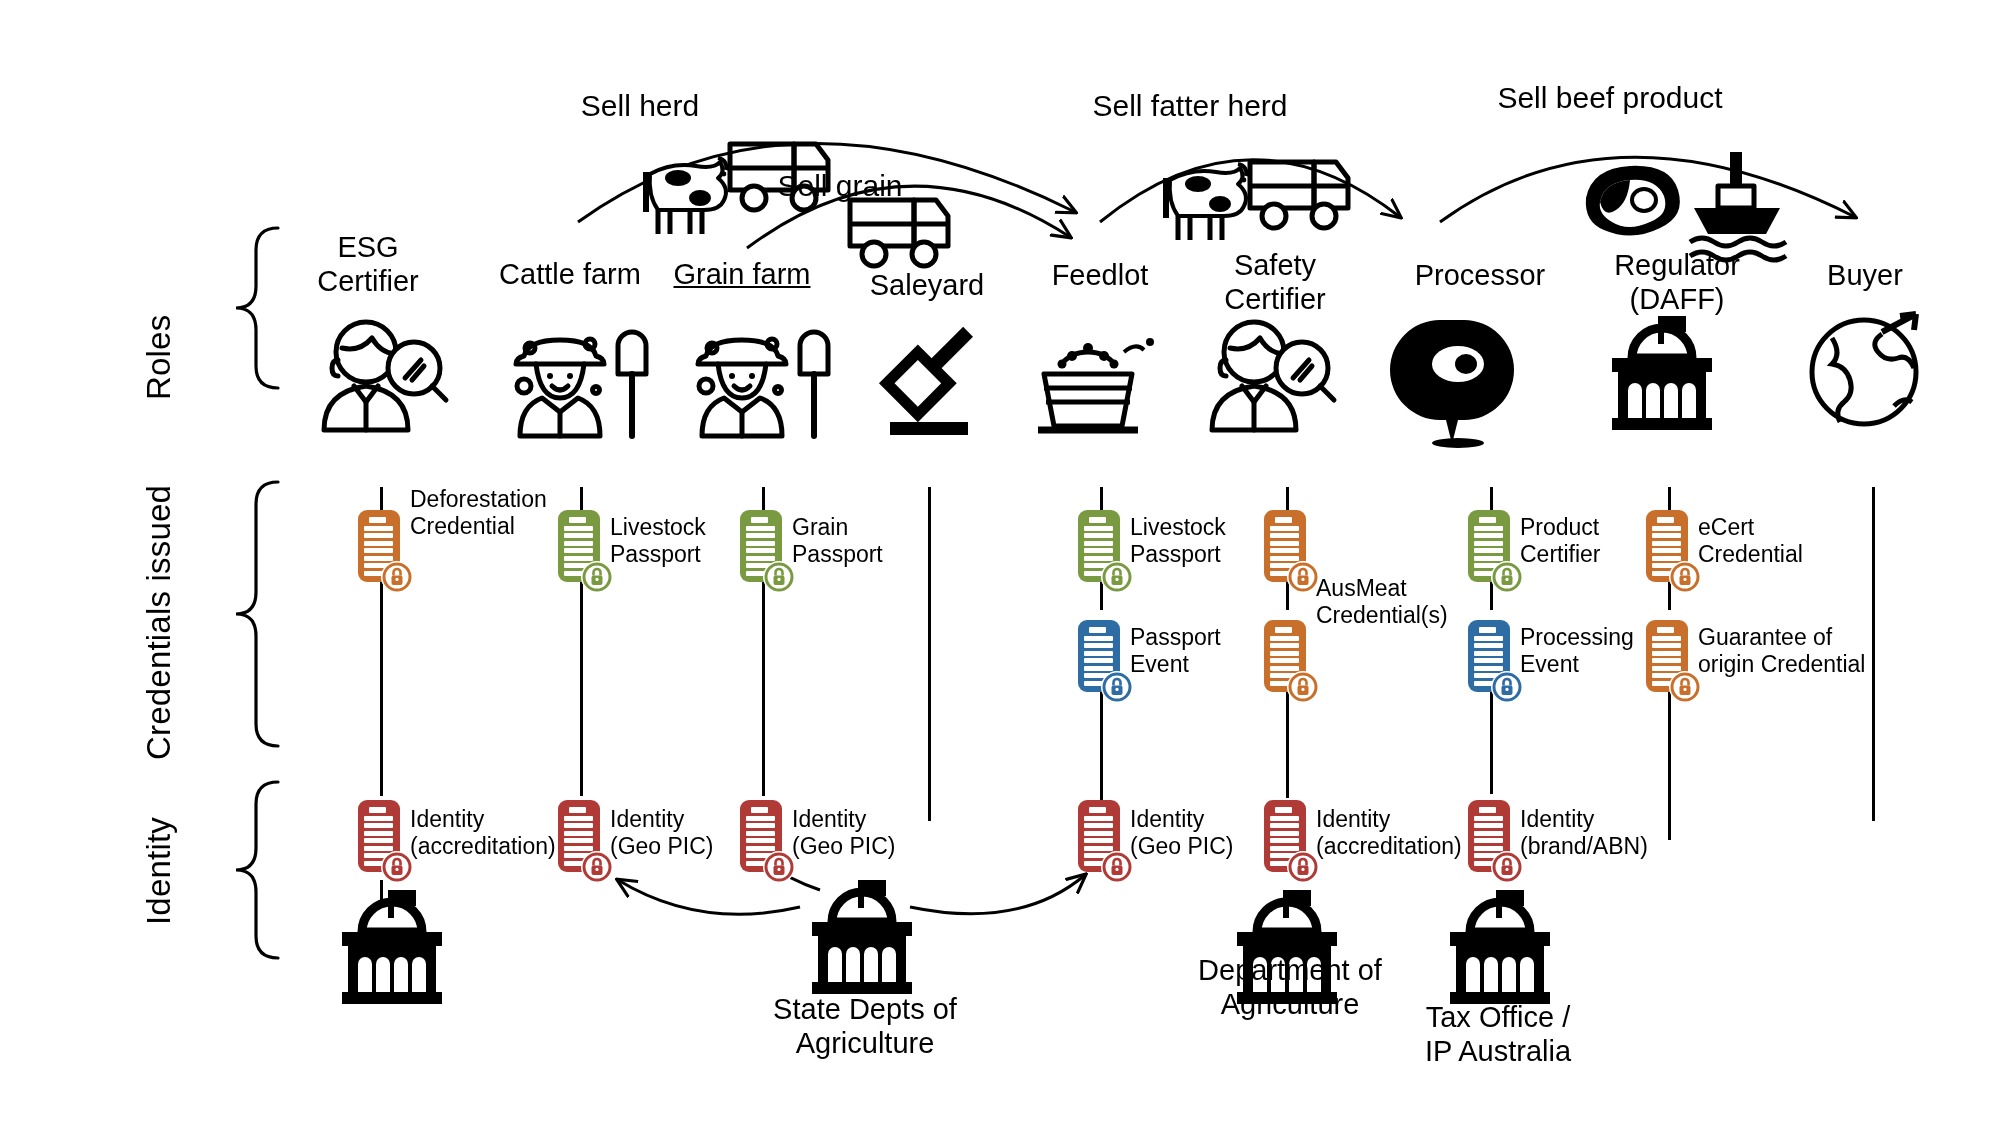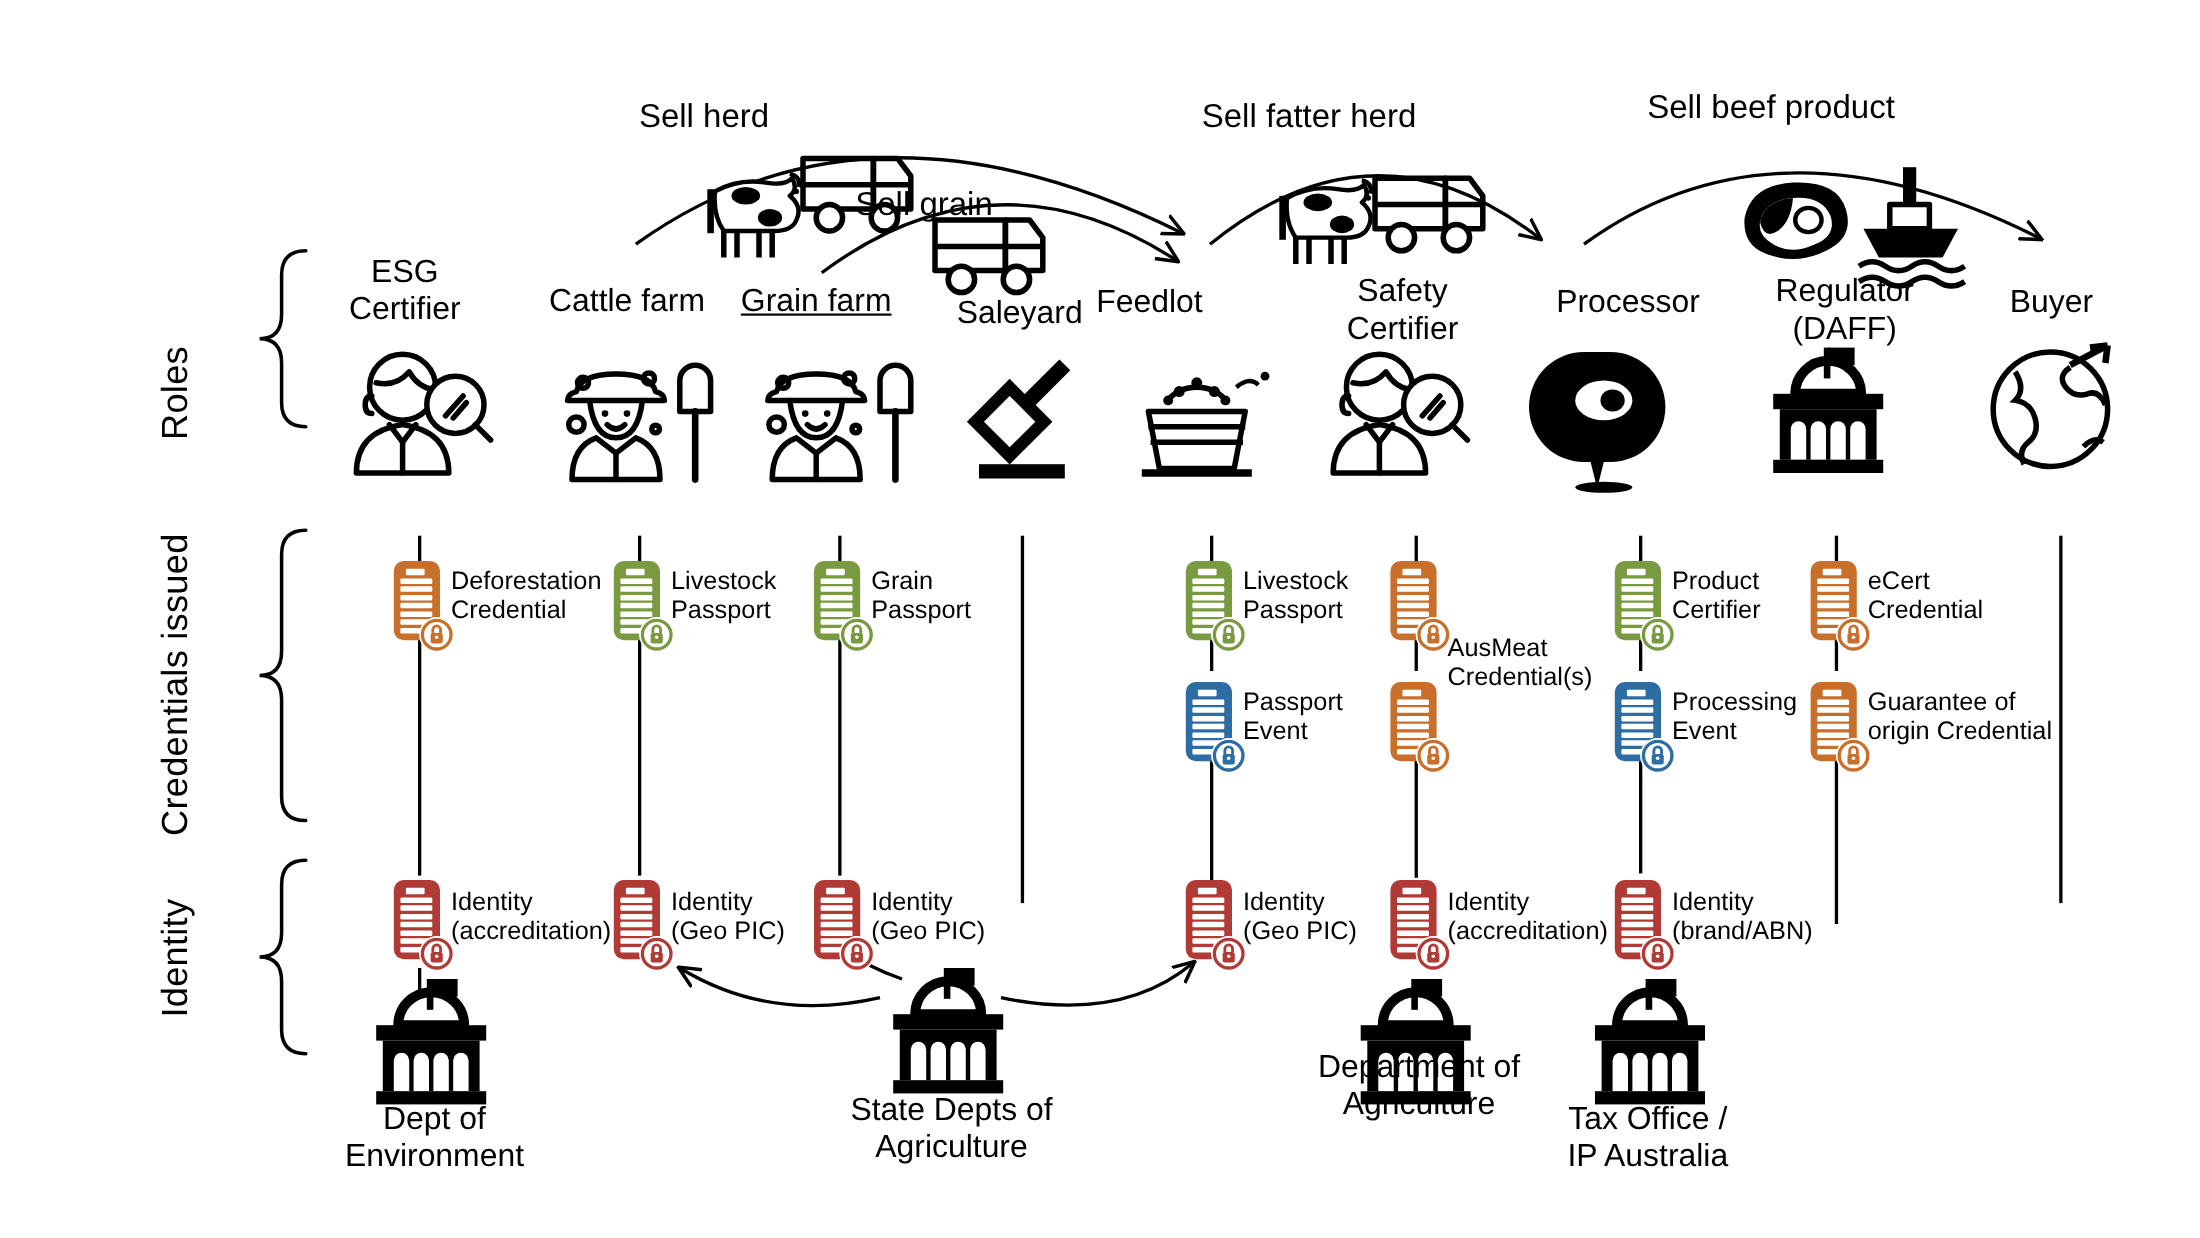--- a/index.html
+++ b/index.html
@@ -309,21 +309,21 @@
   <div class="ctext flowlabel" style="left:540px;top:88px;width:200px;">Sell herd</div>
   <div class="ctext flowlabel" style="left:740px;top:168px;width:200px;">Sell grain</div>
   <div class="ctext flowlabel" style="left:1450px;top:80px;width:320px;">Sell beef product</div>
   <div class="ctext flowlabel" style="left:1040px;top:88px;width:300px;">Sell fatter herd</div>
 
   <div class="ctext rolecap" style="left:288px;top:230px;width:160px;">ESG
 Certifier</div>
   <div class="ctext rolecap" style="left:480px;top:257px;width:180px;">Cattle farm</div>
   <div class="ctext rolecap" style="left:652px;top:257px;width:180px;text-decoration:underline;">Grain farm</div>
   <div class="ctext rolecap" style="left:842px;top:268px;width:170px;">Saleyard</div>
-  <div class="ctext rolecap" style="left:965px;top:258px;width:160px;">Feedlot</div>
+  <div class="ctext rolecap" style="left:1020px;top:258px;width:160px;">Feedlot</div>
   <div class="ctext rolecap" style="left:1195px;top:248px;width:160px;">Safety
 Certifier</div>
   <div class="ctext rolecap" style="left:1385px;top:258px;width:190px;">Processor</div>
   <div class="ctext rolecap" style="left:1582px;top:248px;width:190px;">Regulator
 (DAFF)</div>
   <div class="ctext rolecap" style="left:1790px;top:258px;width:150px;">Buyer</div>
 
   <div class="vline" style="left:380px;top:487px;height:24px;"></div>
   <div class="vline" style="left:380px;top:580px;height:216px;"></div>
   <div class="vline" style="left:380px;top:880px;height:24px;"></div>
@@ -367,21 +367,21 @@
       </div>
     <div class="lock">
       <svg viewBox="0 0 30 30">
           <circle cx="15" cy="15" r="13" fill="none" stroke="#c8702b" stroke-width="3"></circle>
           <rect x="9.5" y="13.5" width="11" height="9.5" rx="2" fill="#c8702b"></rect>
           <path d="M11.5 13.5 v-3 a3.5 3.5 0 0 1 7 0 v3" fill="none" stroke="#c8702b" stroke-width="2.6"></path>
           <circle cx="15" cy="17.4" r="1.6" fill="#fff"></circle>
         </svg>
     </div>
   </div>
-  <div class="credlabel" style="left:410px;top:514px;width:180px;">Deforestation
+  <div class="credlabel" style="left:410px;top:486px;width:180px;">Deforestation
 Credential</div>
 
   <div class="cred" style="left:558px;top:510px;background:#7a9a42">
     <div class="lines">
         <i></i>
         <i></i>
         <i></i>
         <i></i>
         <i></i>
         <i></i>
@@ -736,22 +736,20 @@
           <circle cx="15" cy="15" r="13" fill="none" stroke="#b03a36" stroke-width="3"></circle>
           <rect x="9.5" y="13.5" width="11" height="9.5" rx="2" fill="#b03a36"></rect>
           <path d="M11.5 13.5 v-3 a3.5 3.5 0 0 1 7 0 v3" fill="none" stroke="#b03a36" stroke-width="2.6"></path>
           <circle cx="15" cy="17.4" r="1.6" fill="#fff"></circle>
         </svg>
     </div>
   </div>
   <div class="credlabel" style="left:1520px;top:806px;width:190px;">Identity
 (brand/ABN)</div>
 
-  <div class="ctext rolecap" style="left:300px;top:1000px;width:190px;">Dept of
-Environment</div>
   <div class="ctext rolecap" style="left:755px;top:992px;width:220px;">State Depts of
 Agriculture</div>
   <div class="ctext rolecap" style="left:1190px;top:942px;width:200px;margin-top:11px;">Department of
 Agriculture</div>
   <div class="ctext rolecap" style="left:1408px;top:1000px;width:180px;">Tax Office /
 IP Australia</div>
 
 </div>
 
 </body></html>

